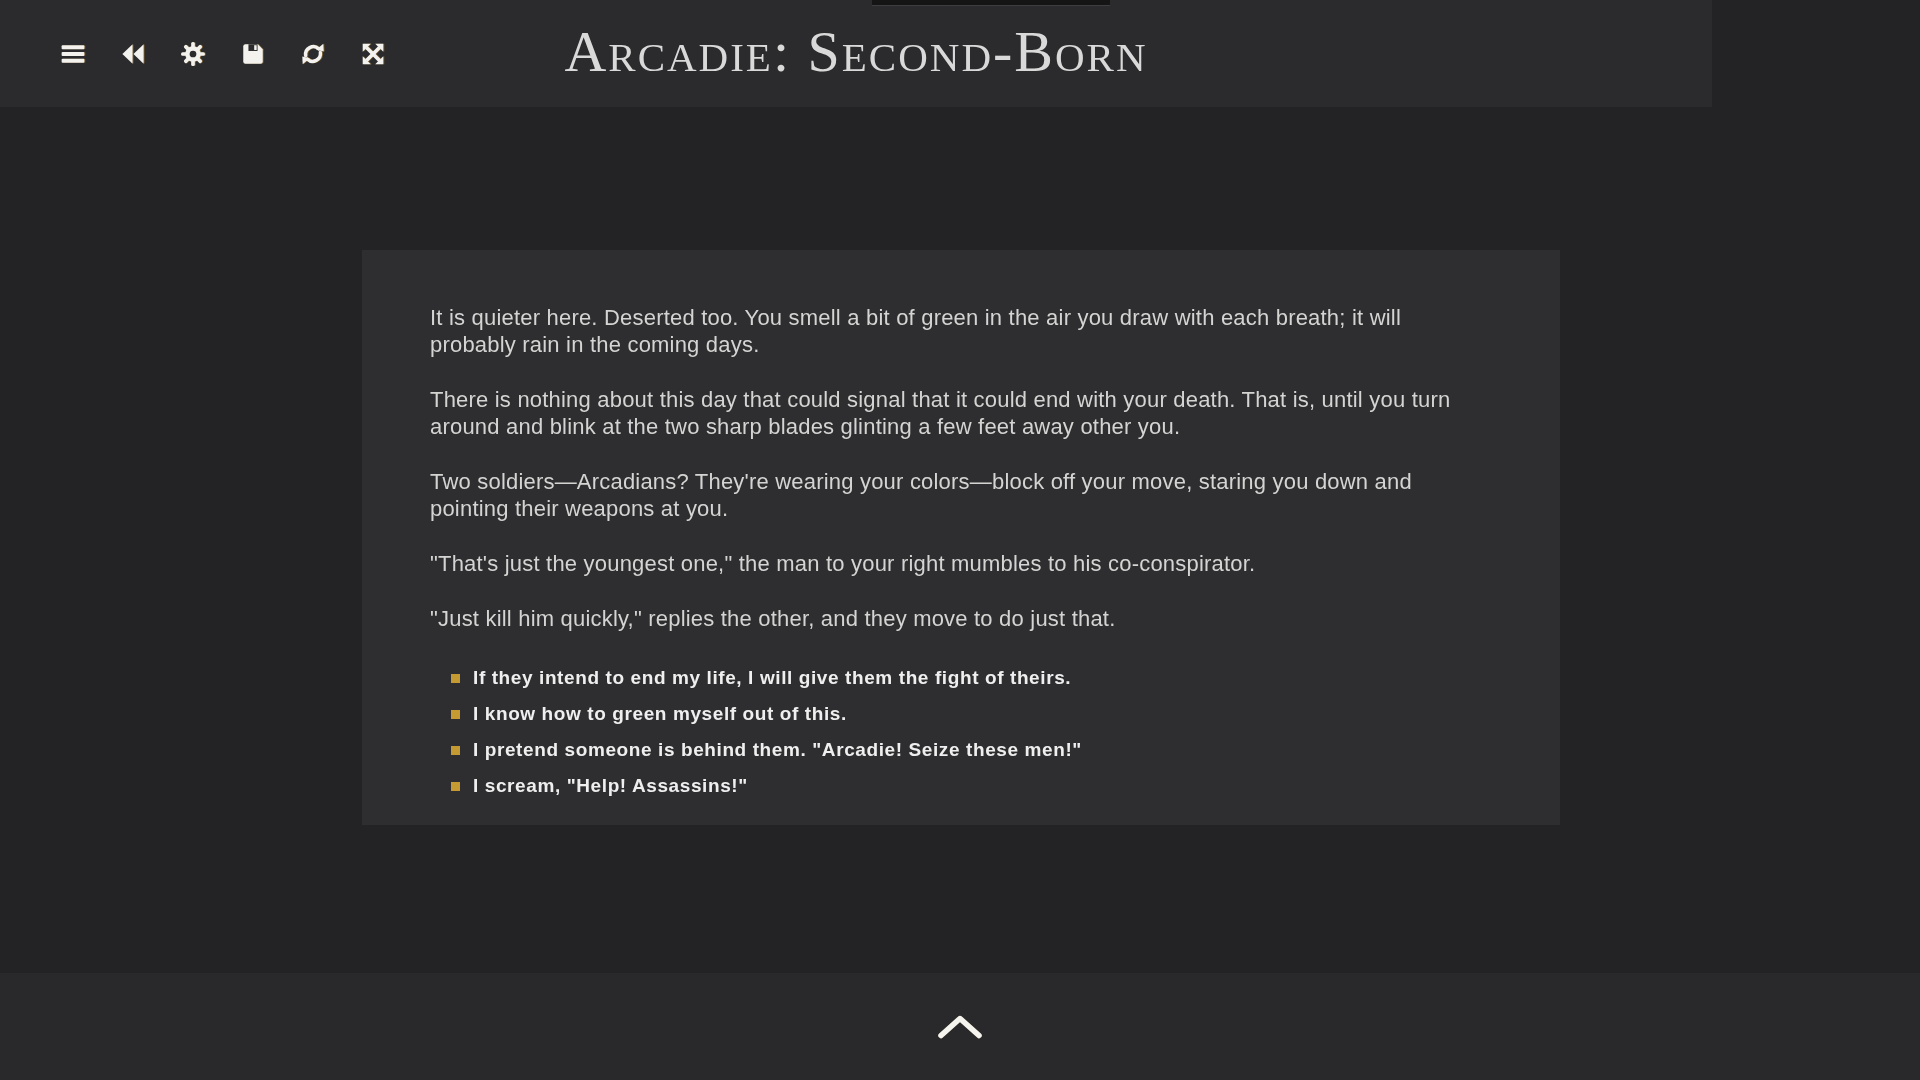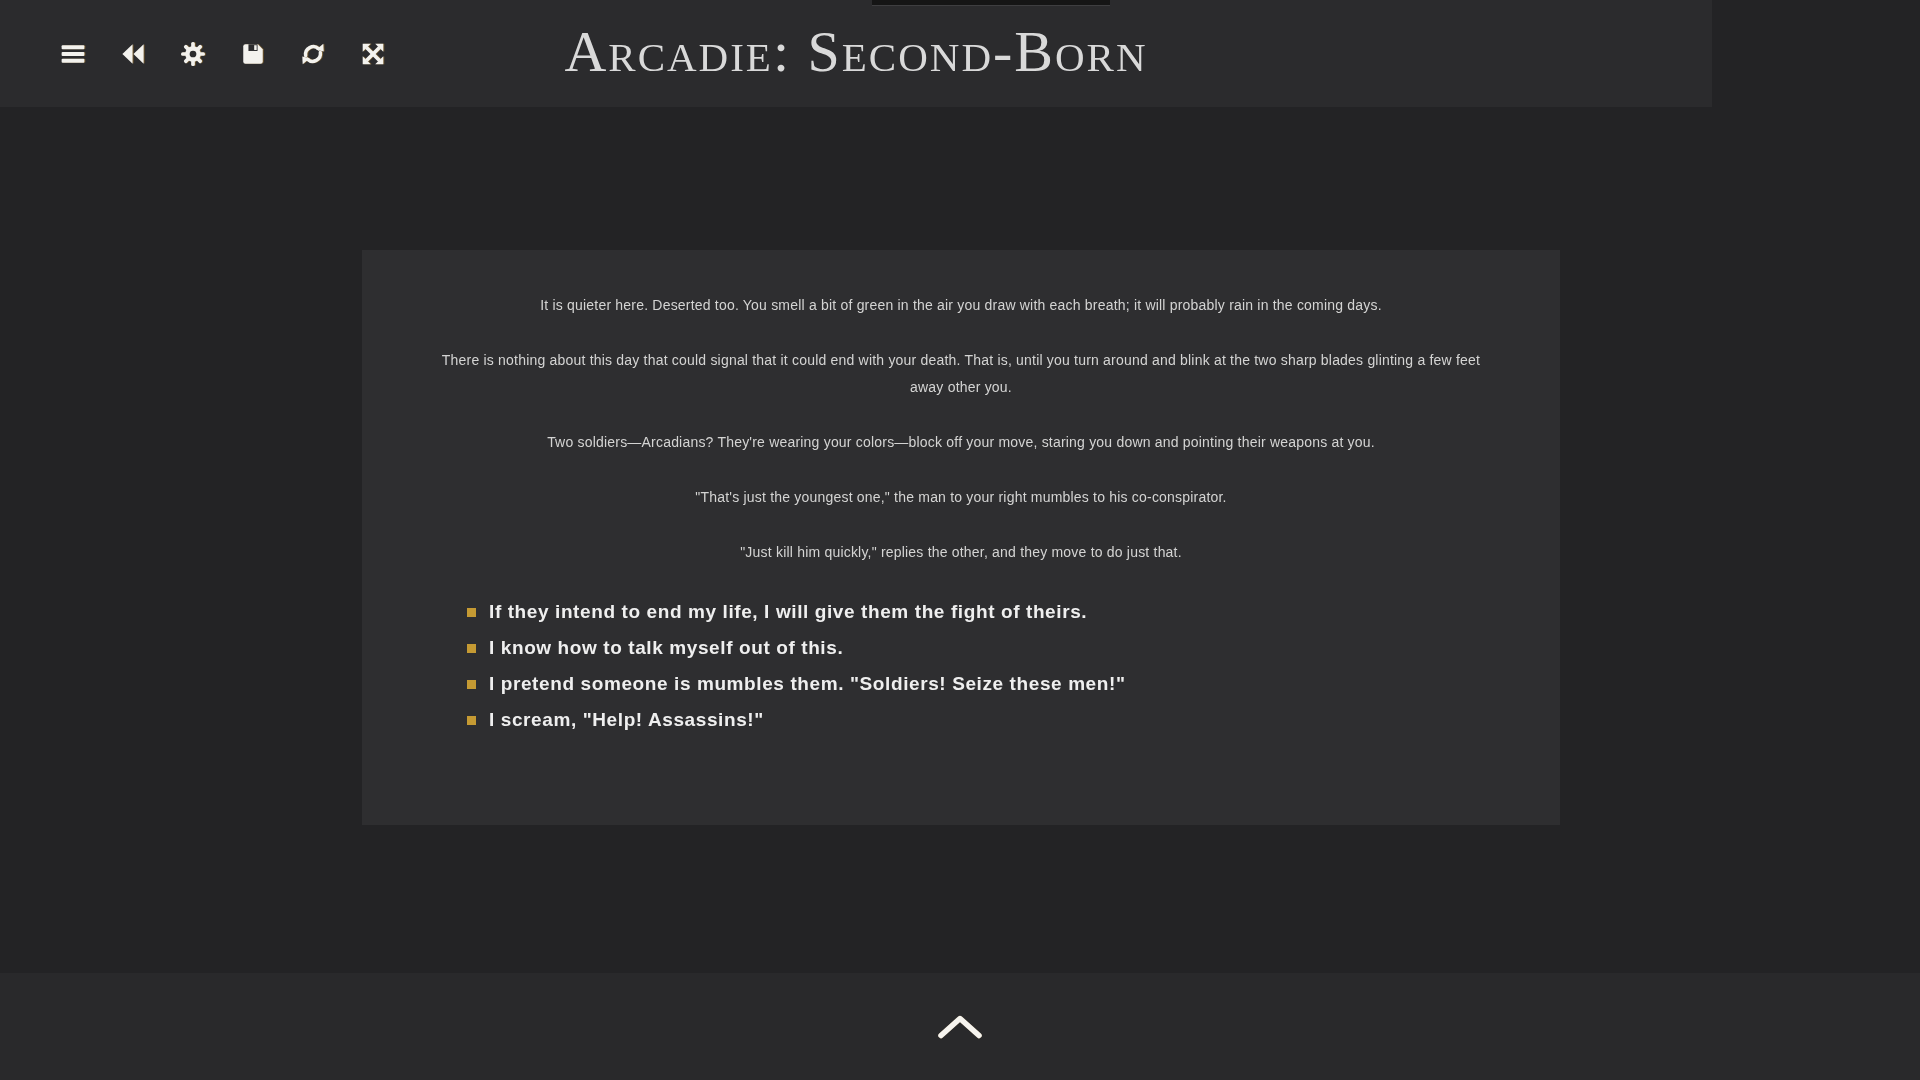--- a/index.html
+++ b/index.html
@@ -41,29 +41,28 @@
   }
 
   
   .story-panel {
     position: absolute; left: 362px; top: 250px;
     width: 1198px; height: 575px; box-sizing: border-box;
     padding: 42px 68px;
     background: #2e2e30;
   }
   .story-panel p {
-    margin: 0 0 28px;
-    font-size: 14px; line-height: 27px;
+    margin: 12px 0 28px;
+    font-size: 22px; line-height: 27px;
     letter-spacing: 0.2px;
     color: #d4d4d3;
-    text-align: center;
   }
 
   .choice-list {
-    list-style: none; margin: 16px; padding: 0 0 0 21px;
+    list-style: none; margin: 0; padding: 0 0 0 21px;
   }
   .choice-option {
     display: flex; align-items: center; height: 36px;
     font-size: 19px; font-weight: bold; letter-spacing: 0.6px;
     color: #efefef; cursor: pointer;
   }
   .choice-bullet {
     width: 9px; height: 9px; flex: none;
     margin-right: 13px; margin-top: 1px;
     background: #c59a33;
@@ -169,25 +168,25 @@
   <p>"That's just the youngest one," the man to your right mumbles to his co-conspirator.</p>
   <p>"Just kill him quickly," replies the other, and they move to do just that.</p>
 
   <ul class="choice-list">
     <li class="choice-option">
       <span class="choice-bullet"></span>
       <span>If they intend to end my life, I will give them the fight of theirs.</span>
     </li>
     <li class="choice-option">
       <span class="choice-bullet"></span>
-      <span>I know how to talk myself out of this.</span>
+      <span>I know how to green myself out of this.</span>
     </li>
     <li class="choice-option">
       <span class="choice-bullet"></span>
-      <span>I pretend someone is mumbles them. "Soldiers! Seize these men!"</span>
+      <span>I pretend someone is behind them. "Arcadie! Seize these men!"</span>
     </li>
     <li class="choice-option">
       <span class="choice-bullet"></span>
       <span>I scream, "Help! Assassins!"</span>
     </li>
   </ul>
 </main>
 
 <footer class="footer">
   <button class="scroll-top">

